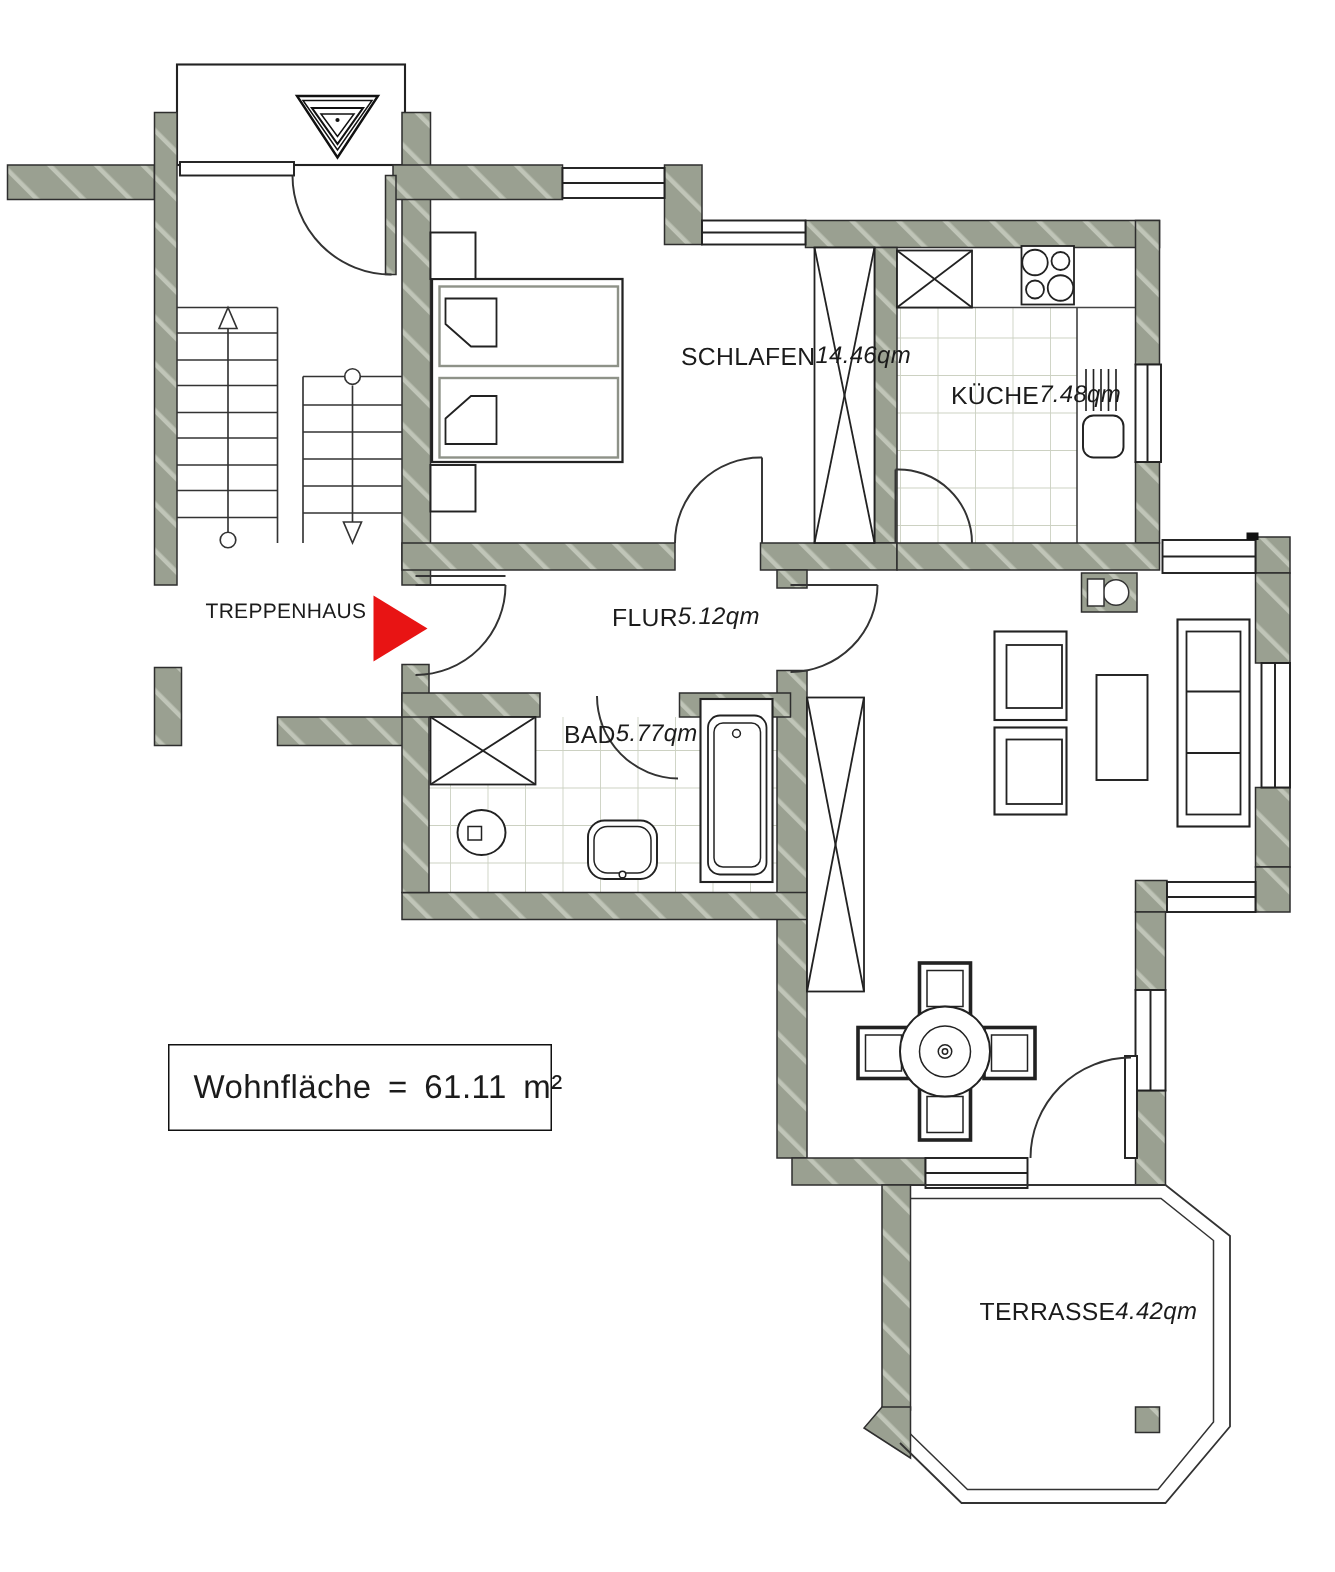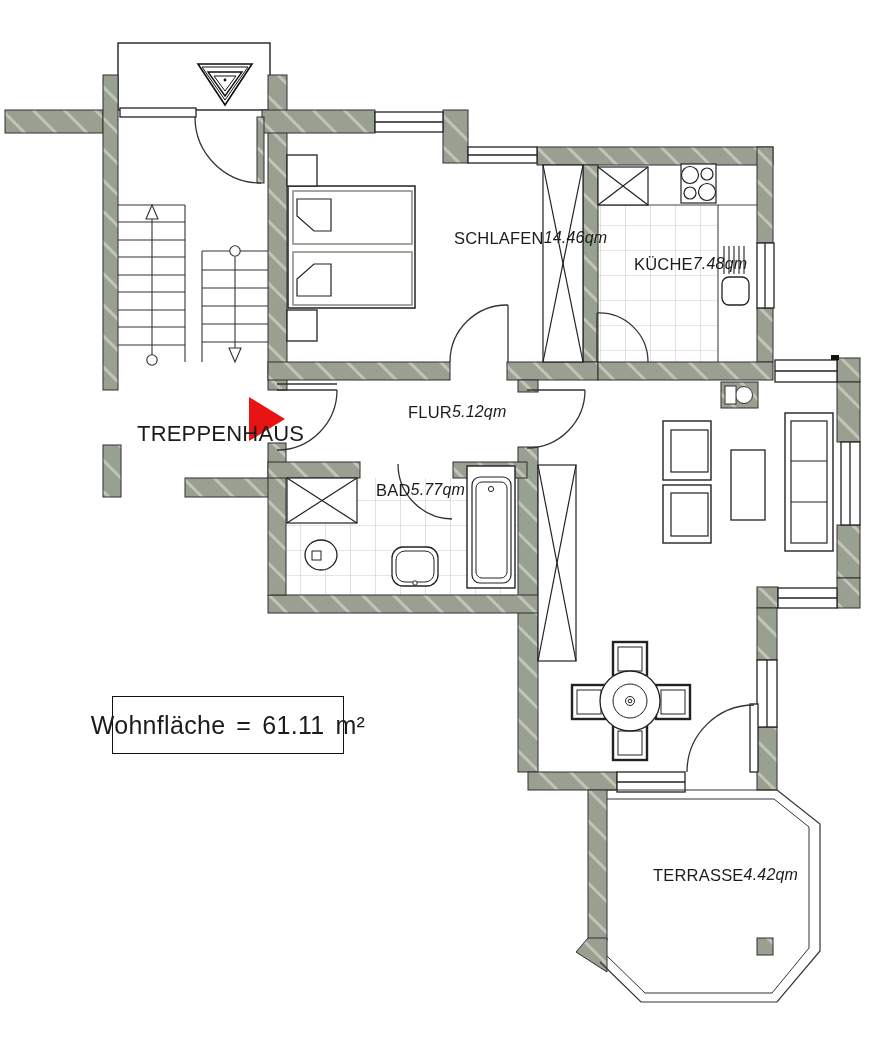--- a/index.html
+++ b/index.html
@@ -5,21 +5,21 @@
   html,body{margin:0;padding:0;background:#ffffff;}
   .plan{position:relative;width:890px;height:1048px;background:#fff;overflow:hidden;
         font-family:"Liberation Sans",sans-serif;color:#1b1b1b;}
   .plan svg{position:absolute;left:0;top:0;}
   .lbl{position:absolute;display:flex;flex-direction:row;white-space:nowrap;
        font-size:16.5px;line-height:20px;letter-spacing:.2px;color:#1b1b1b;}
   .lbl .area{font-size:16px;font-style:italic;}
   .single{flex-direction:row;}
   .sumbox{position:absolute;left:112px;top:696px;width:230px;height:56px;
           border:1.7px solid #111;display:flex;align-items:center;justify-content:center;
-          gap:11px;font-size:25px;letter-spacing:.3px;}
+          gap:11px;font-size:22px;letter-spacing:.3px;padding-left:24px;}
   .wallstroke{stroke:#2e2e2e;stroke-width:1;}
 </style>
 </head>
 <body>
 
 <div class="plan">
 
 <svg width="890" height="1048" viewBox="0 0 890 1048">
   <defs>
     <pattern id="wallHatch" width="22" height="22" patternUnits="userSpaceOnUse" patternTransform="rotate(45)">
@@ -283,21 +283,21 @@
 
   <g fill="none" stroke="#333" stroke-width="1.2">
     <line x1="607" y1="790" x2="777" y2="790"></line>
     <polyline points="777,790 820,824 820,951 777,1002 641,1002 600,962"></polyline>
     <polyline points="607,799 774,799 809,827 809,948 772,993 645,993 607,956" stroke-width="1"></polyline>
   </g>
 
   <polygon points="249,397 285,419 249,441" style="fill:var(--arrow,#e81414)"></polygon>
 </svg>
 
-  <div class="lbl single" style="left:137px;top:424px;font-size:22px">
+  <div class="lbl single" style="left:137px;top:397px;font-size:14px">
     <span>TREPPENHAUS</span>
   </div>
 
   <div class="lbl" style="left:454px;top:228px">
     <span>SCHLAFEN</span>
     <span class="area">14.46qm</span>
   </div>
 
   <div class="lbl" style="left:634px;top:254px">
     <span>KÜCHE</span>

